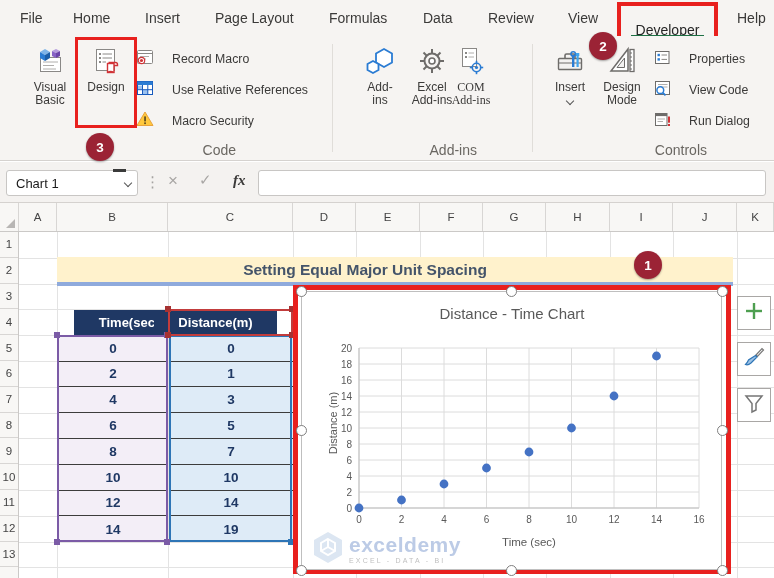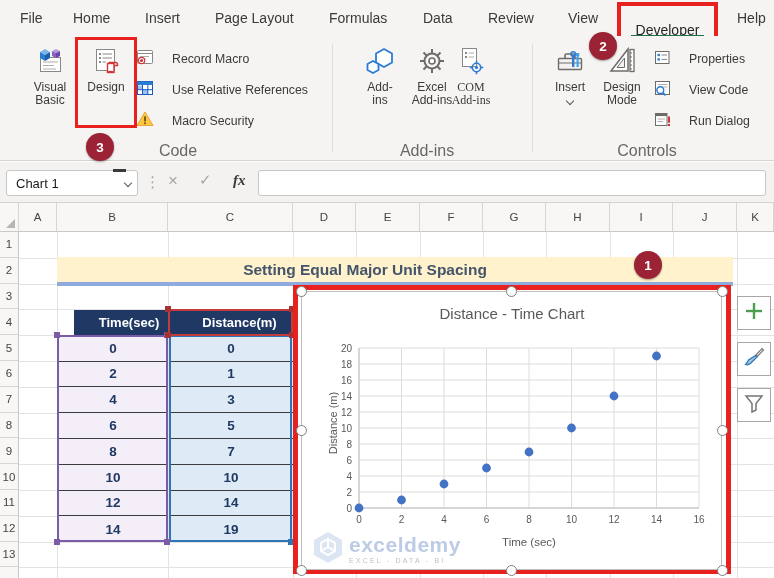--- a/index.html
+++ b/index.html
@@ -16,21 +16,21 @@
   .dev-underline{position:absolute;left:10px;right:10px;top:29px;height:3.5px;background:#1E7145;}
 
   
   #ribbon{position:absolute;left:0;top:36px;width:774px;height:125px;background:#F6F4F2;
           border-bottom:1px solid #D5D2CF;box-sizing:border-box;}
   .bigbtn{position:absolute;top:8px;height:86px;display:flex;flex-direction:column;align-items:center;cursor:default;}
   .bigbtn .icon{height:34px;display:flex;align-items:center;justify-content:center;}
   .biglabel{font-size:12px;line-height:13px;color:#3B3A39;text-align:center;margin-top:3px;}
   .smallrow{position:absolute;height:22px;display:flex;align-items:center;gap:18px;cursor:default;}
   .smalllabel{font-size:12.3px;color:#3B3A39;white-space:nowrap;}
-  .grouplabel{position:absolute;top:106px;font-size:16px;color:#6A6762;text-align:center;}
+  .grouplabel{position:absolute;top:106px;font-size:14px;color:#6A6762;text-align:right;}
   .groupsep{position:absolute;top:8px;height:108px;width:1px;background:#E0DDD9;}
   .chev{width:7px;height:7px;display:inline-block;position:relative;}
   .chev:after{content:"";position:absolute;left:0;top:0;width:5px;height:5px;
       border-right:1.4px solid #555;border-bottom:1.4px solid #555;transform:rotate(45deg);}
 
   
   .redbox{position:absolute;border:3px solid #E8201E;box-sizing:border-box;background:transparent;}
   .badge{position:absolute;width:28px;height:28px;border-radius:50%;background:#9B2335;
          color:#fff;font-size:13.5px;font-weight:bold;display:flex;align-items:center;justify-content:center;
          box-shadow:0 1px 2px rgba(0,0,0,.35);z-index:60;}
@@ -424,21 +424,21 @@
       <div class="gridh" style="left: 19px; width: 755px; top: 515.8px;"></div>
       <div class="gridh" style="left: 19px; width: 755px; top: 541.6px;"></div>
       <div class="gridh" style="left: 19px; width: 755px; top: 567.4px;"></div>
     </div>
 
   <div id="banner-fill"></div>
   <div id="banner-underline"></div>
   <div id="banner-text">Setting Equal Major Unit Spacing</div>
 
   <div class="thead" style="left:74px;width:110px;">Time(sec)</div>
-  <div class="thead" style="left:178px;width:123px;">Distance(m)</div>
+  <div class="thead" style="left:154px;width:123px;">Distance(m)</div>
   <div id="tablebody">
       <div class="tcell" style="left: 58px; width: 110px; top: 335.8px; background: rgb(243, 238, 247);">0</div>
       <div class="tcell" style="left: 169px; width: 124px; top: 335.8px; background: rgb(222, 235, 247);">0</div>
       <div class="tcell" style="left: 58px; width: 110px; top: 361.6px; background: rgb(243, 238, 247);">2</div>
       <div class="tcell" style="left: 169px; width: 124px; top: 361.6px; background: rgb(222, 235, 247);">1</div>
       <div class="tcell" style="left: 58px; width: 110px; top: 387.4px; background: rgb(243, 238, 247);">4</div>
       <div class="tcell" style="left: 169px; width: 124px; top: 387.4px; background: rgb(222, 235, 247);">3</div>
       <div class="tcell" style="left: 58px; width: 110px; top: 413.2px; background: rgb(243, 238, 247);">6</div>
       <div class="tcell" style="left: 169px; width: 124px; top: 413.2px; background: rgb(222, 235, 247);">5</div>
       <div class="tcell" style="left: 58px; width: 110px; top: 439px; background: rgb(243, 238, 247);">8</div>

